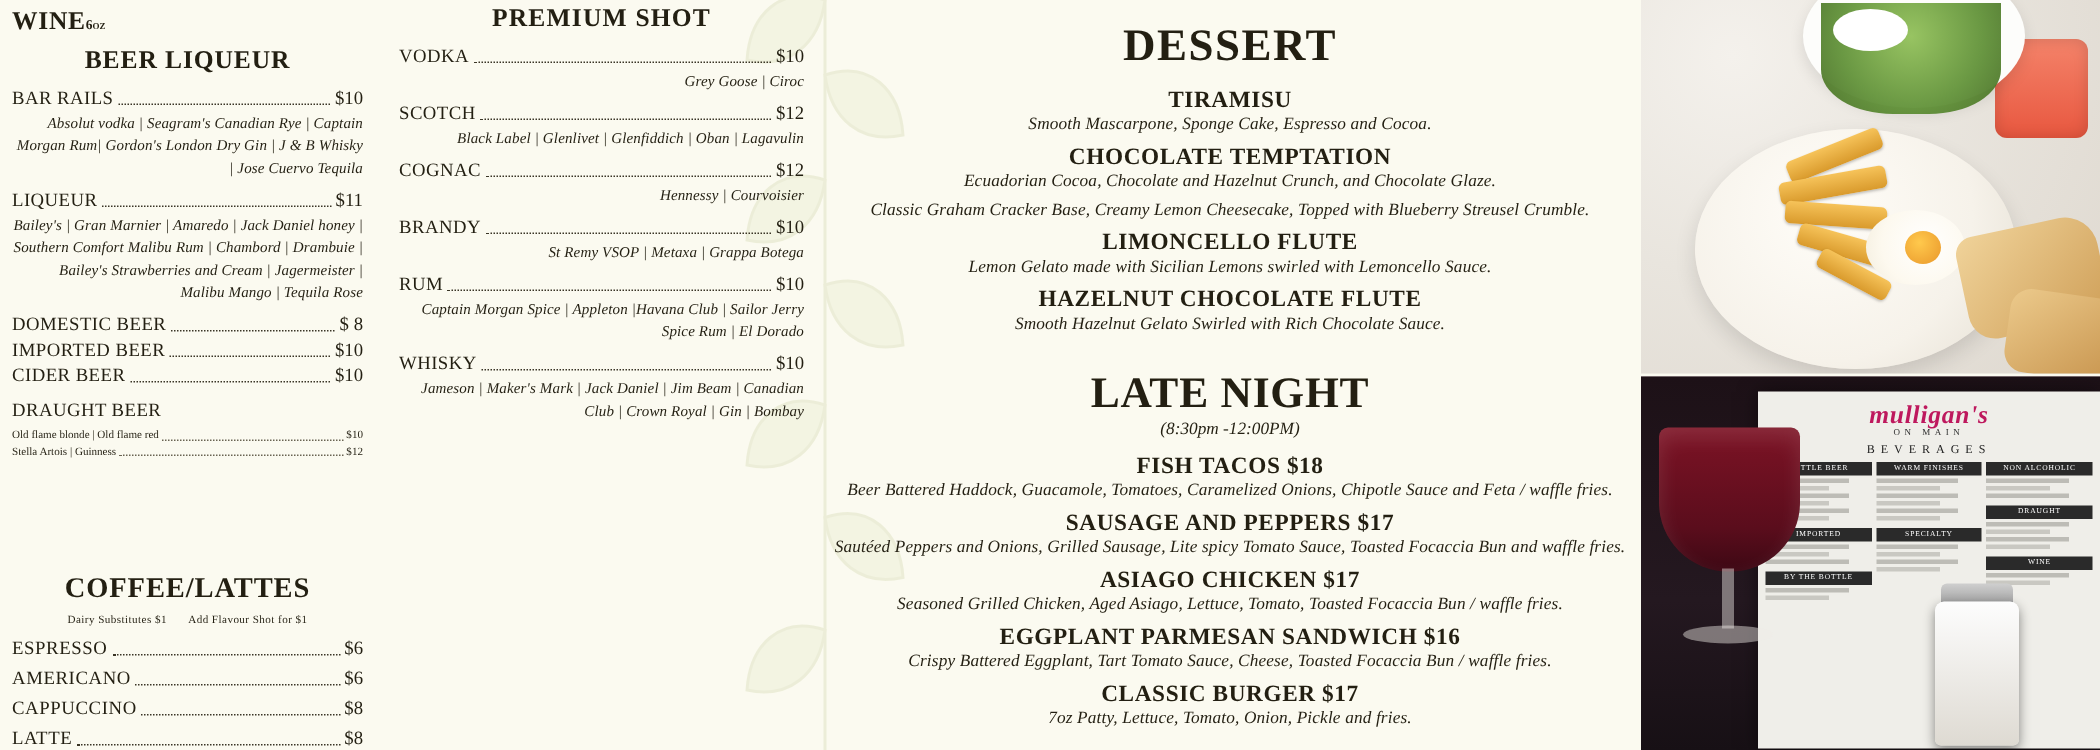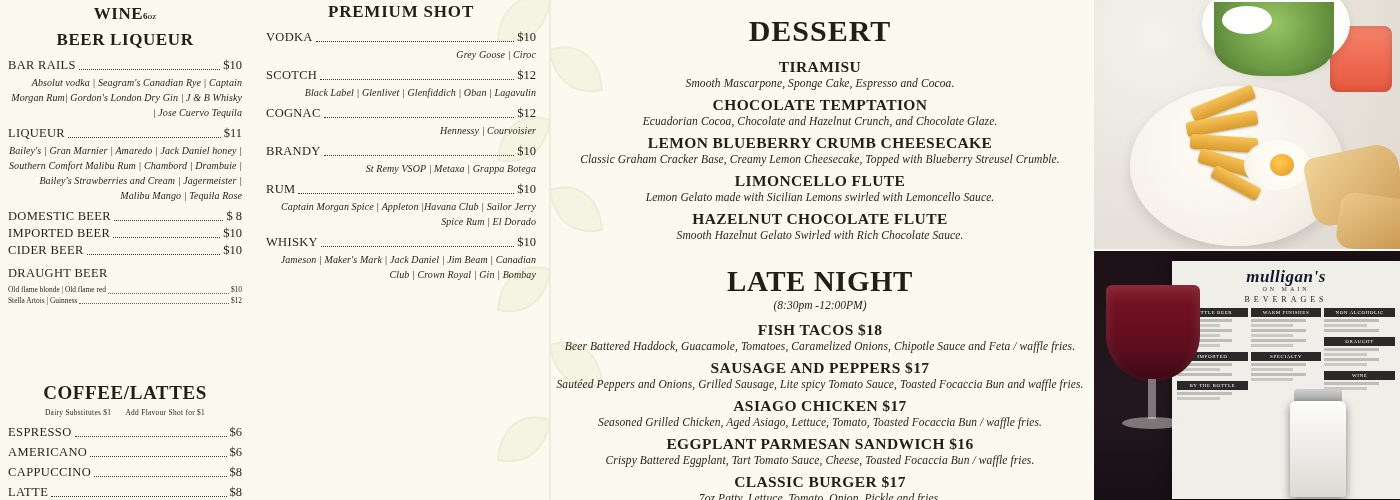--- a/index.html
+++ b/index.html
@@ -17,21 +17,21 @@
     opacity:.28;pointer-events:none;
   }
   .watermark svg{display:block;}
 
   
   .col-left{position:absolute;left:0;top:0;width:250px;height:500px;padding:0 8px;box-sizing:border-box;}
   .col-mid{position:absolute;left:258px;top:0;width:286px;height:500px;padding:0 8px;box-sizing:border-box;}
   .col-right{position:absolute;left:546px;top:0;width:548px;height:428px;box-sizing:border-box;}
 
   .wine-head{
-    text-align:center;font-variant:small-caps;font-weight:bold;
+    text-align:left;font-variant:small-caps;font-weight:bold;
     font-size:17px;letter-spacing:.5px;margin:4px 0 0 0;
   }
   .wine-head .oz{font-size:9px;letter-spacing:0;}
 
   .sect-title{
     text-align:center;font-weight:bold;font-size:17px;letter-spacing:.6px;
     margin:6px 0 8px 0;
   }
   .sect-title.big{font-size:19px;}
 
@@ -130,21 +130,21 @@
   }
 
   
   .bar-bg{position:absolute;inset:0;background:linear-gradient(180deg,#1d1117 0%, #241820 60%, #171015 100%);}
   .menuboard{
     position:absolute;left:78px;top:10px;width:228px;height:238px;background:#efeee9;
     box-shadow:0 0 12px rgba(0,0,0,.5);
   }
   .mb-logo{
     text-align:center;font-family:"Liberation Serif",serif;font-style:italic;font-weight:bold;
-    font-size:17px;color:#0f172a;margin-top:6px;letter-spacing:.5px;
+    font-size:17px;color:#be185d;margin-top:6px;letter-spacing:.5px;
   }
   .mb-sub{text-align:center;font-size:6px;letter-spacing:3px;color:#333;margin-top:-1px;}
   .mb-bev{text-align:center;font-size:8px;letter-spacing:4px;color:#222;margin-top:3px;}
   .mb-cols{display:flex;gap:3px;padding:4px 5px 0 5px;}
   .mb-col{flex:1;}
   .mb-h{background:#2a2a2a;color:#fff;font-size:5px;text-align:center;letter-spacing:.6px;padding:2px 0;}
   .mb-line{height:3px;margin-top:2px;background:linear-gradient(90deg,#bdbcb6 78%,transparent 78%);}
   .mb-line.s{background:linear-gradient(90deg,#c9c8c2 60%,transparent 60%);}
   .glass{
     position:absolute;left:4px;top:34px;width:110px;height:150px;
@@ -323,21 +323,20 @@
 
     <div class="ditem">
       <div class="nme">TIRAMISU</div>
       <div class="dsc">Smooth Mascarpone, Sponge Cake, Espresso and Cocoa.</div>
     </div>
     <div class="ditem">
       <div class="nme">CHOCOLATE TEMPTATION</div>
       <div class="dsc">Ecuadorian Cocoa, Chocolate and Hazelnut Crunch, and Chocolate Glaze.</div>
     </div>
     <div class="ditem">
-      <div class="nme">LEMON BLUEBERRY CRUMB CHEESECAKE</div>
       <div class="dsc">Classic Graham Cracker Base, Creamy Lemon Cheesecake, Topped with Blueberry Streusel Crumble.</div>
     </div>
     <div class="ditem">
       <div class="nme">LIMONCELLO FLUTE</div>
       <div class="dsc">Lemon Gelato made with Sicilian Lemons swirled with Lemoncello Sauce.</div>
     </div>
     <div class="ditem">
       <div class="nme">HAZELNUT CHOCOLATE FLUTE</div>
       <div class="dsc">Smooth Hazelnut Gelato Swirled with Rich Chocolate Sauce.</div>
     </div>

